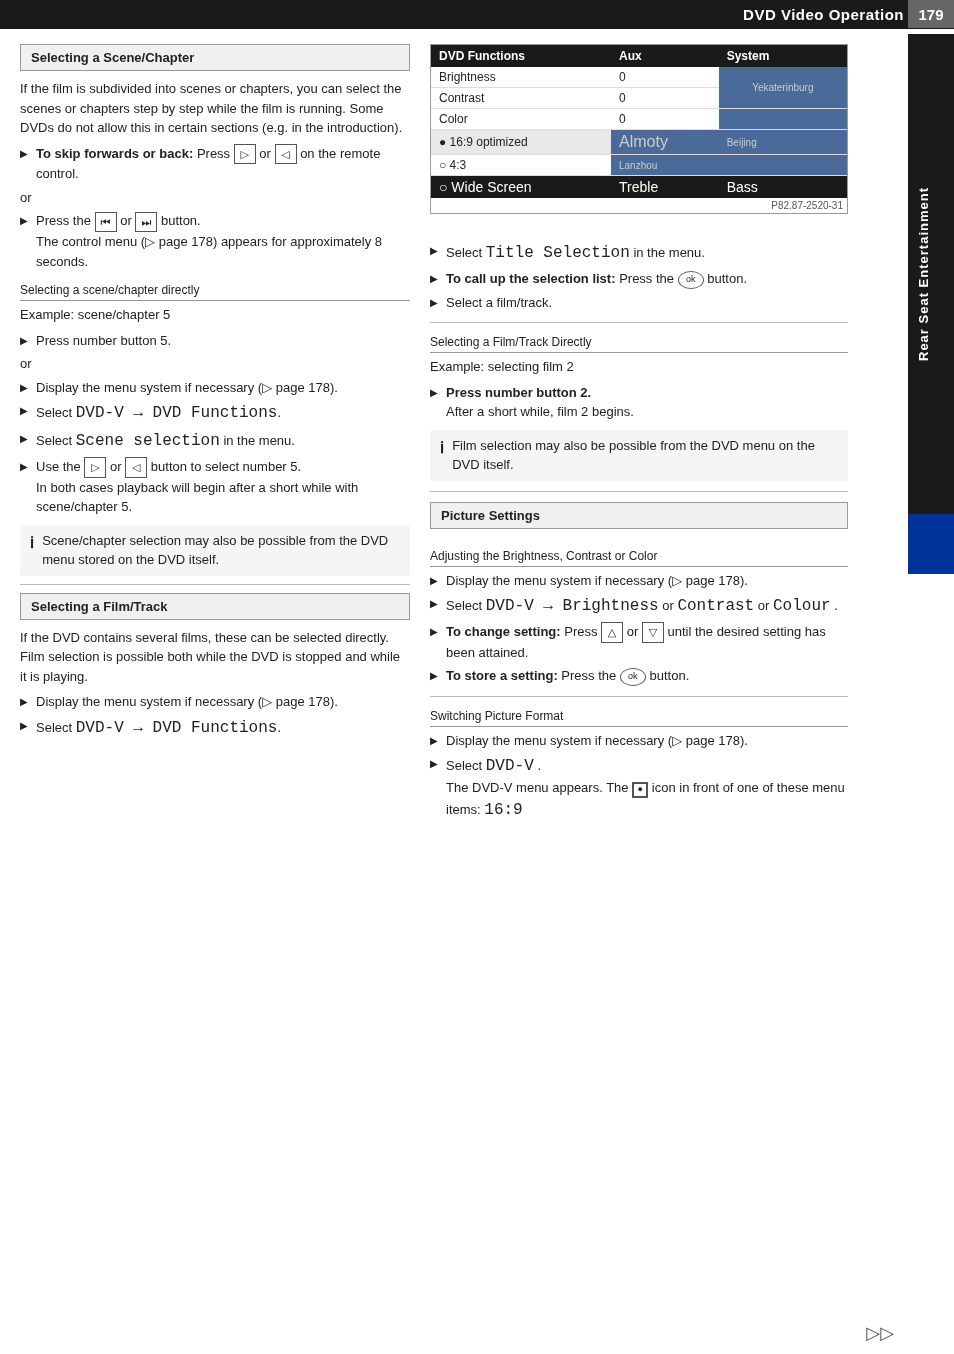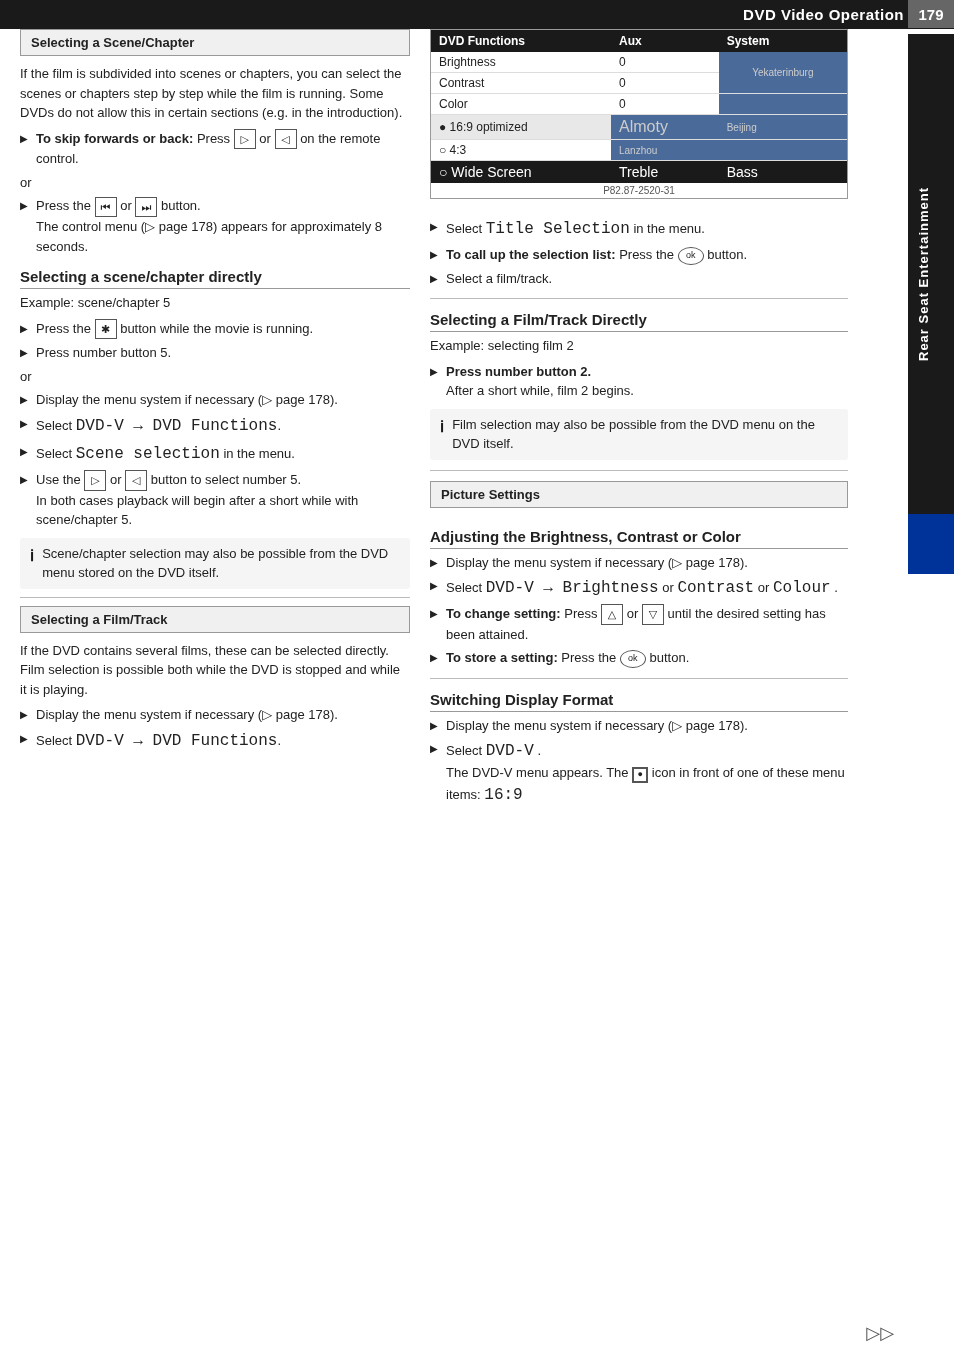--- a/index.html
+++ b/index.html
@@ -59,21 +59,21 @@
       position: absolute;
       right: 0;
       top: 514px;
       width: 46px;
       background: #003399;
       height: 60px;
     }
 
     
     .main-content {
-      padding: 0 60px 15px 20px;
+      padding: 15px 60px 15px 20px;
       margin-right: 46px;
     }
 
     
     .two-col {
       display: flex;
       gap: 20px;
     }
     .left-col {
       flex: 0 0 390px;
@@ -88,22 +88,22 @@
       background: #f0f0f0;
       padding: 5px 10px;
       font-weight: bold;
       font-size: 13px;
       margin-bottom: 8px;
       display: inline-block;
       width: 100%;
     }
 
     h3.subsection {
-      font-size: 15px;
-      font-weight: bold;
+      font-size: 12px;
+      font-weight: normal;
       margin: 12px 0 4px 0;
       border-bottom: 1px solid #999;
       padding-bottom: 3px;
     }
 
     p {
       margin-bottom: 6px;
       line-height: 1.5;
     }
 
@@ -153,21 +153,21 @@
       min-width: 22px;
       min-height: 16px;
       background: #fff;
       vertical-align: middle;
     }
 
     
     .dvd-screenshot {
       border: 1px solid #999;
       background: #fff;
-      margin-bottom: 18px;
+      margin-bottom: 27px;
       overflow: hidden;
     }
     .dvd-screenshot table {
       width: 100%;
       border-collapse: collapse;
       font-size: 12px;
     }
     .dvd-screenshot .header-row td {
       background: #1a1a1a;
       color: #fff;
@@ -192,21 +192,21 @@
     }
     .dvd-screenshot .audio-row td {
       background: #1a1a1a;
       color: #fff;
       padding: 3px 8px;
       font-size: 14px;
     }
     .caption {
       font-size: 10px;
       color: #555;
-      text-align: center;
+      text-align: right;
       padding: 2px 4px;
     }
 
     .bold { font-weight: bold; }
     code { font-family: 'Courier New', Courier, monospace; font-size: 16px; }
 
     hr.thin { border: none; border-top: 1px solid #bbb; margin: 8px 0; }
 
     .circle-ok {
       display: inline-flex;
@@ -281,25 +281,20 @@
           <span> button.</span><br>
           <span>The control menu (▷ page 178) appears for approximately 8 seconds.</span>
         </li>
       </ul>
 
       <h3 class="subsection">Selecting a scene/chapter directly</h3>
 
       <p>Example: scene/chapter 5</p>
 
       <ul class="bullet-list">
-        <li>
-          <span>Press the </span>
-          <span class="btn-inline">✱</span>
-          <span> button while the movie is running.</span>
-        </li>
         <li>Press number button 5.</li>
       </ul>
 
       <p style="margin-bottom:4px;">or</p>
 
       <ul class="bullet-list">
         <li>Display the menu system if necessary (▷ page 178).</li>
         <li>
           <span>Select </span><code>DVD-V → DVD Functions</code><span>.</span>
         </li>
@@ -451,21 +446,21 @@
         <li>
           <span class="bold">To store a setting:</span>
           <span> Press the </span>
           <span class="circle-ok">ok</span>
           <span> button.</span>
         </li>
       </ul>
 
       <hr class="right-col-divider">
 
-      <h3 class="subsection">Switching Display Format</h3>
+      <h3 class="subsection">Switching Picture Format</h3>
 
       <ul class="bullet-list">
         <li>Display the menu system if necessary (▷ page 178).</li>
         <li>
           <span>Select </span>
           <code>DVD-V</code>
           <span>.</span><br>
           <span>The DVD-V menu appears. The </span>
           <span style="display:inline-flex;align-items:center;justify-content:center;width:16px;height:16px;border:2px solid #555;border-radius:50;font-size:9px;">●</span>
           <span> icon in front of one of these menu items: </span>

